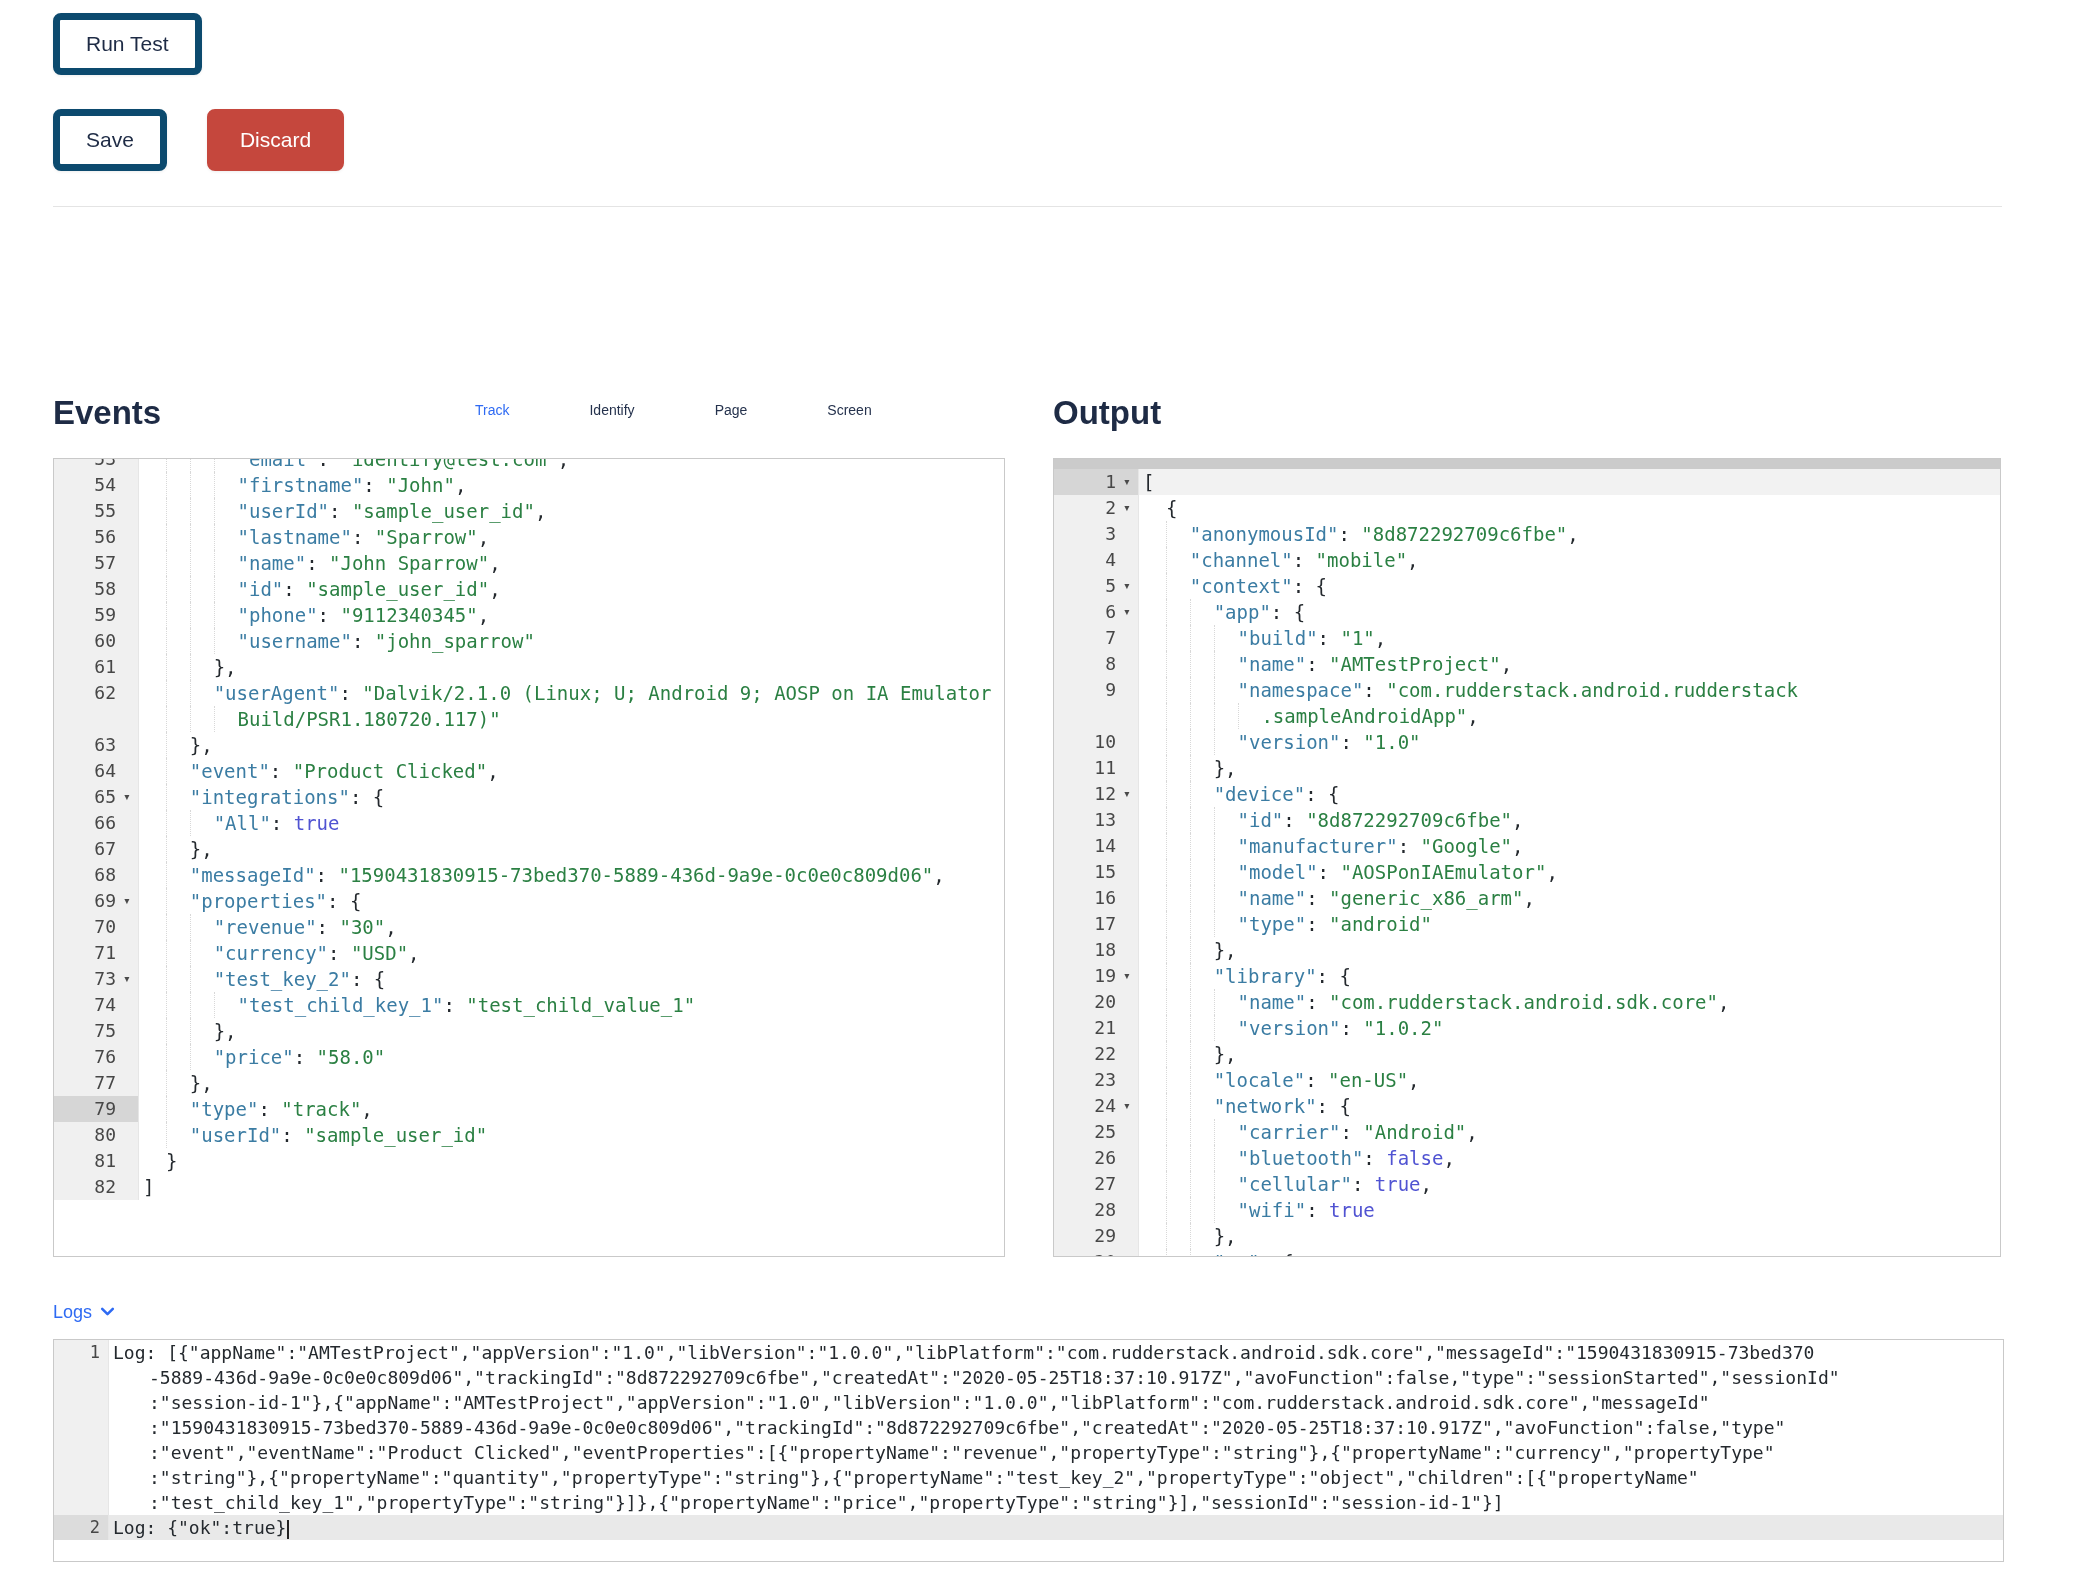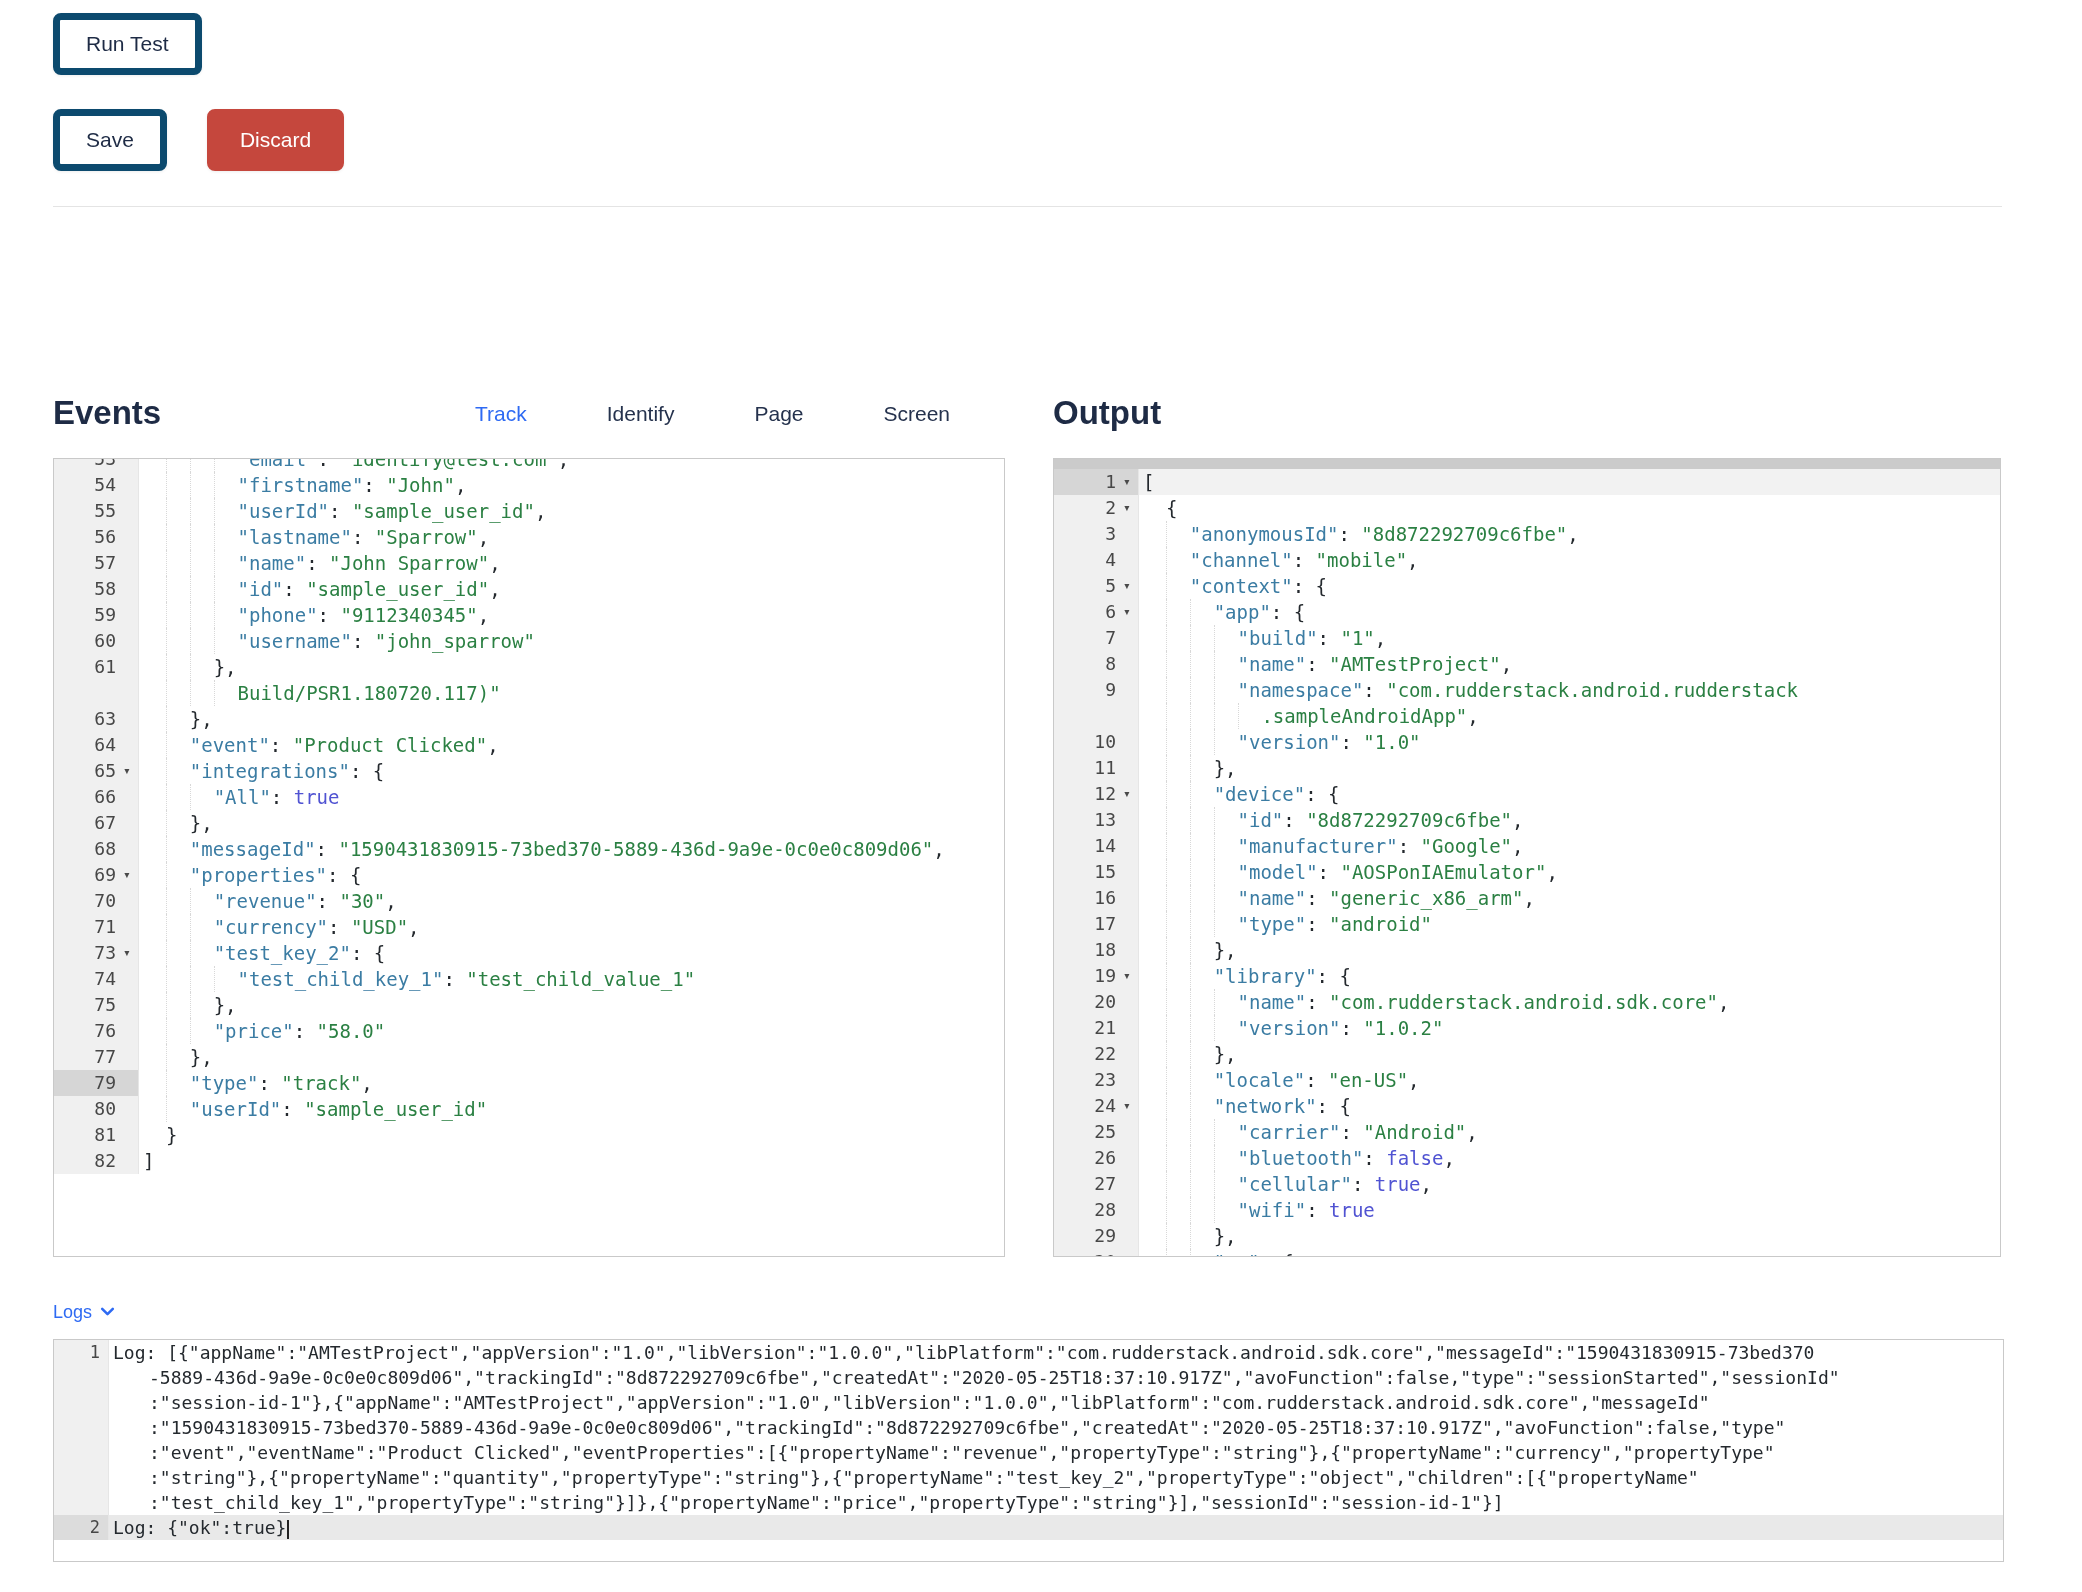--- a/index.html
+++ b/index.html
@@ -11,21 +11,21 @@
        color:#1e2b45;font-size:21px;font-family:"Liberation Sans",sans-serif;
        box-shadow:0 1px 3px rgba(0,0,0,.07);cursor:pointer;}
   .btn-danger{background:#c5473d;border-color:#c5473d;color:#fff;}
   #btn-run{position:absolute;left:53px;top:13px;}
   .row2{position:absolute;left:53px;top:109px;display:flex;gap:40px;}
   .divider{position:absolute;left:53px;top:206px;width:1949px;height:0;border-top:1px solid #e4e4e4;}
   
   .hdr{position:absolute;font-size:33px;font-weight:700;color:#1e2b45;}
   #hdr-events{left:53px;top:394px;}
   #hdr-output{left:1053px;top:394px;}
-  .tabs{position:absolute;left:475px;top:402px;display:flex;gap:80px;font-size:21px;color:#25324d;}
+  .tabs{position:absolute;left:475px;top:402px;display:flex;gap:80px;font-size:14px;color:#25324d;}
   .tab{cursor:pointer;}
   .tab.active{color:#2e6af3;}
   
   .editor{position:absolute;background:#fff;border:1px solid #c9c9c9;overflow:hidden;
           font-family:"DejaVu Sans Mono",monospace;font-size:19px;line-height:26px;}
   #events-editor{left:53px;top:458px;width:950px;height:797px;}
   #output-editor{left:1053px;top:458px;width:946px;height:797px;}
   #events-editor .scroll{margin-top:-13px;}
   .hstrip{height:10px;background:#cbcbcb;}
   .crow{display:flex;height:26px;}
@@ -140,20 +140,27 @@
         </div>
         <div class="crow">
           <div class="gut">
             <span class="lnum">61</span>
             <span class="arr"></span>
           </div>
           <div class="body"><span class="g g0"></span><span class="g"></span><span class="g"></span><span class="t-p">},</span></div>
         </div>
         <div class="crow">
           <div class="gut">
+            <span class="lnum">62</span>
+            <span class="arr"></span>
+          </div>
+          <div class="body"><span class="g g0"></span><span class="g"></span><span class="g"></span><span class="t-k">"userAgent"</span><span class="t-p">: </span><span class="t-s">"Dalvik/2.1.0 (Linux; U; Android 9; AOSP on IA Emulator</span></div>
+        </div>
+        <div class="crow">
+          <div class="gut">
             <span class="lnum"></span>
             <span class="arr"></span>
           </div>
           <div class="body"><span class="g g0"></span><span class="g"></span><span class="g"></span><span class="g"></span><span class="t-s">Build/PSR1.180720.117)"</span></div>
         </div>
         <div class="crow">
           <div class="gut">
             <span class="lnum">63</span>
             <span class="arr"></span>
           </div>

